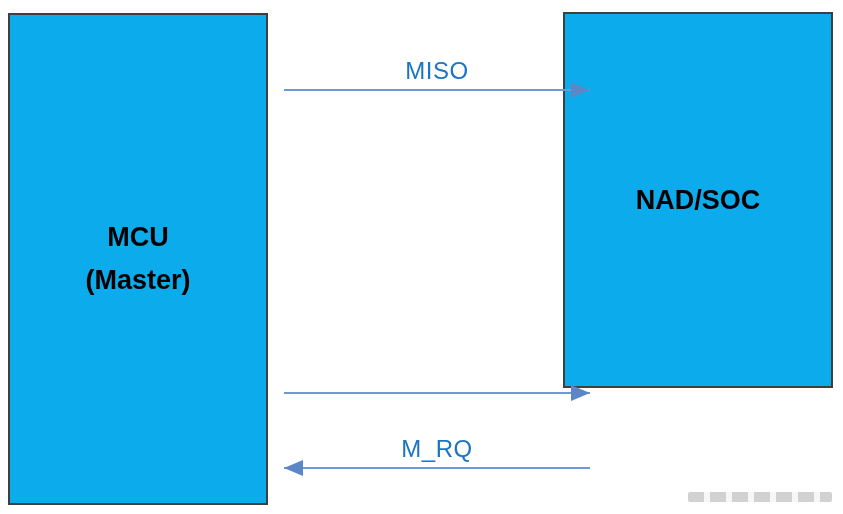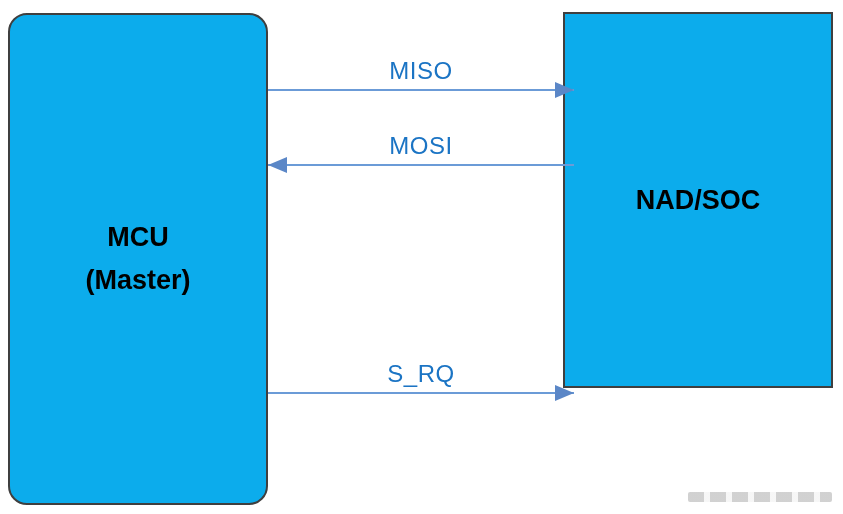--- a/index.html
+++ b/index.html
@@ -22,26 +22,26 @@
     display: flex;
     flex-direction: column;
     justify-content: center;
     align-items: center;
     color: var(--node-text, #000000);
     font-weight: bold;
     font-size: 27px;
     line-height: 43px;
     text-align: center;
   }
-  .node-mcu   { left: 8px;   top: 13px; width: 260px; height: 492px; border-radius: 19px; }
+  .node-mcu   { left: 8px;   top: 13px; width: 260px; height: 492px; }
   .node-nad   { left: 563px; top: 12px; width: 270px; height: 376px; }
   
   .signal {
     position: absolute;
-    left: 268px;
+    left: 284px;
     width: 306px;
     height: 42px;
   }
   .sig-label {
     position: absolute;
     bottom: 6px;
     left: 0; right: 0;
     text-align: center;
     font-size: 24px;
     letter-spacing: 0.5px;
@@ -92,32 +92,31 @@
     <div>NAD/SOC</div>
   </div>
 
   <div class="signal" style="top:49px" data-dir="right">
     <div class="sig-label">MISO</div>
     <div class="sig-line"></div>
 
     <span class="head head-right"></span>
   </div>
 
-  <div class="signal" style="top:124px" data-dir="left">
-    <div class="sig-label">MOSI</div>
-    <div class="sig-line"></div>
-    <span class="head head-left"></span>
-
-  </div>
 
 
 
   <div class="signal" style="top:352px" data-dir="right">
-    <div class="sig-label">S_RQ</div>
     <div class="sig-line"></div>
 
     <span class="head head-right"></span>
   </div>
 
+  <div class="signal" style="top:427px" data-dir="left">
+    <div class="sig-label">M_RQ</div>
+    <div class="sig-line"></div>
+    <span class="head head-left"></span>
+
+  </div>
 
   <div class="smudge"></div>
 
 </div>
 
 </body></html>

